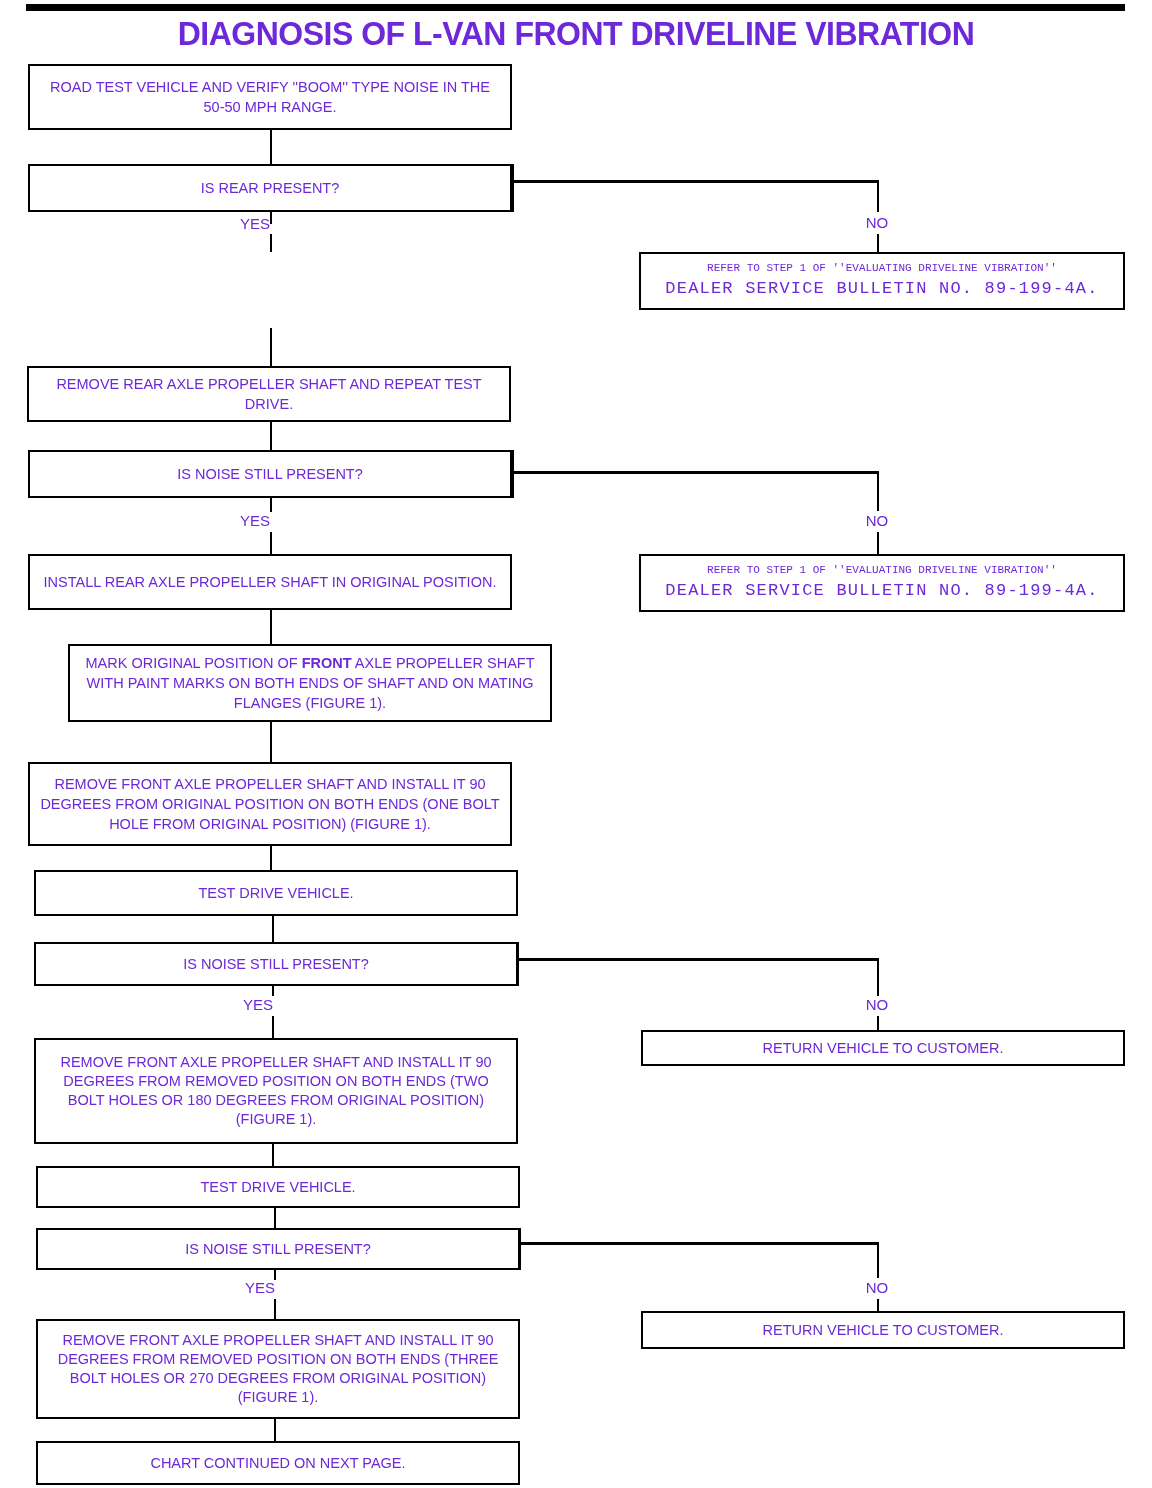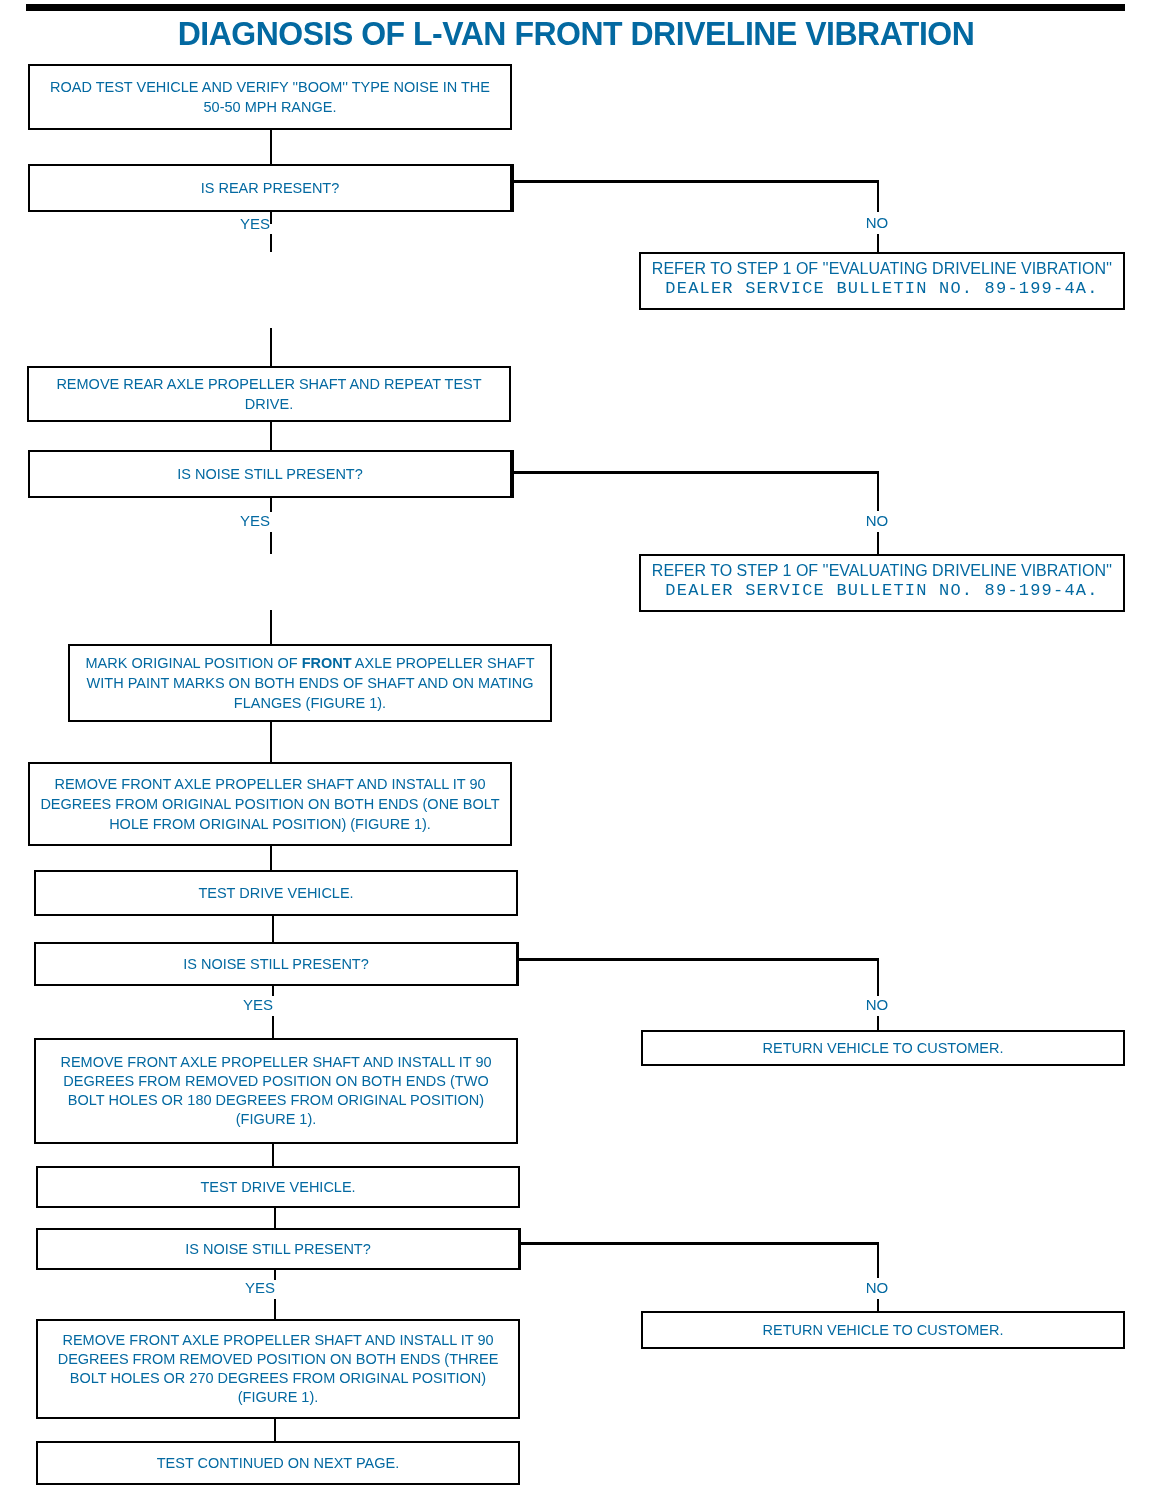--- a/index.html
+++ b/index.html
@@ -6,21 +6,21 @@
     margin: 0;
     padding: 0;
     background: #ffffff;
   }
   #page {
     position: relative;
     width: 1152px;
     height: 1488px;
     background: #ffffff;
     font-family: "Liberation Sans", sans-serif;
-    color: #0369a1;
+    color: #6d28d9;
     overflow: hidden;
   }
 
   
   .title-rule {
     position: absolute;
     left: 26px;
     top: 4px;
     width: 1099px;
     height: 7px;
@@ -65,22 +65,22 @@
   
   .refer-box {
     position: absolute;
     box-sizing: border-box;
     border: 2px solid #000000;
     background: #ffffff;
     text-align: center;
     padding: 5px 4px 4px 4px;
   }
   .refer-line1 {
-    font-family: Liberation Sans, sans-serif;
-    font-size: 16px;
+    font-family: Liberation Mono, monospace;
+    font-size: 11px;
     line-height: 19px;
     display: block;
   }
   .refer-line2 {
     font-family: "Liberation Mono", monospace;
     font-size: 17px;
     line-height: 22px;
     letter-spacing: 1.2px;
     display: block;
     white-space: nowrap;
@@ -149,20 +149,23 @@
   </div>
   <div class="vline" style="left:270px; top:498px; width:2px; height:14px;"></div>
   <div class="branch-label" style="left:235px; top:512px; width:40px;">YES</div>
   <div class="vline" style="left:270px; top:532px; width:2px; height:22px;"></div>
   <div class="vline" style="left:511px; top:450px; width:3px; height:48px;"></div>
   <div class="hline thick" style="left:511px; top:471px; width:368px;"></div>
   <div class="vline" style="left:877px; top:471px; width:2px; height:40px;"></div>
   <div class="branch-label" style="left:857px; top:512px; width:40px;">NO</div>
   <div class="vline" style="left:877px; top:532px; width:2px; height:22px;"></div>
 
+  <div class="box" style="left:28px; top:554px; width:484px; height:56px;">
+    <span class="txt">INSTALL REAR AXLE PROPELLER SHAFT IN ORIGINAL POSITION.</span>
+  </div>
   <div class="vline" style="left:270px; top:610px; width:2px; height:34px;"></div>
 
   <div class="box" style="left:28px; top:644px; width:484px; height:78px;margin-left:40px;">
     <span class="txt">
       <span id="mark-front-text">MARK ORIGINAL POSITION OF <b class="bold-word">FRONT</b> AXLE PROPELLER SHAFT WITH PAINT MARKS ON BOTH ENDS OF SHAFT AND ON MATING FLANGES (FIGURE 1).</span>
     </span>
   </div>
   <div class="vline" style="left:270px; top:722px; width:2px; height:40px;"></div>
 
   <div class="box" style="left:28px; top:762px; width:484px; height:84px;">
@@ -208,21 +211,21 @@
   <div class="vline" style="left:877px; top:1242px; width:2px; height:36px;"></div>
   <div class="branch-label" style="left:857px; top:1279px; width:40px;">NO</div>
   <div class="vline" style="left:877px; top:1299px; width:2px; height:20px;"></div>
 
   <div class="box tight" style="left:36px; top:1319px; width:484px; height:100px;">
     <span class="txt">REMOVE FRONT AXLE PROPELLER SHAFT AND INSTALL IT 90 DEGREES FROM REMOVED POSITION ON BOTH ENDS (THREE BOLT HOLES OR 270 DEGREES FROM ORIGINAL POSITION) (FIGURE 1).</span>
   </div>
   <div class="vline" style="left:274px; top:1419px; width:2px; height:22px;"></div>
 
   <div class="box" style="left:36px; top:1441px; width:484px; height:44px;">
-    <span class="txt">TEST CONTINUED ON NEXT PAGE.</span>
+    <span class="txt">CHART CONTINUED ON NEXT PAGE.</span>
   </div>
 
   <div class="refer-box" style="left:639px; top:252px; width:486px; height:58px;">
     <span class="refer-line1">REFER TO STEP 1 OF ''EVALUATING DRIVELINE VIBRATION''</span>
     <span class="refer-line2">DEALER SERVICE BULLETIN NO. 89-199-4A.</span>
   </div>
 
   <div class="refer-box" style="left:639px; top:554px; width:486px; height:58px;">
     <span class="refer-line1">REFER TO STEP 1 OF ''EVALUATING DRIVELINE VIBRATION''</span>
     <span class="refer-line2">DEALER SERVICE BULLETIN NO. 89-199-4A.</span>

